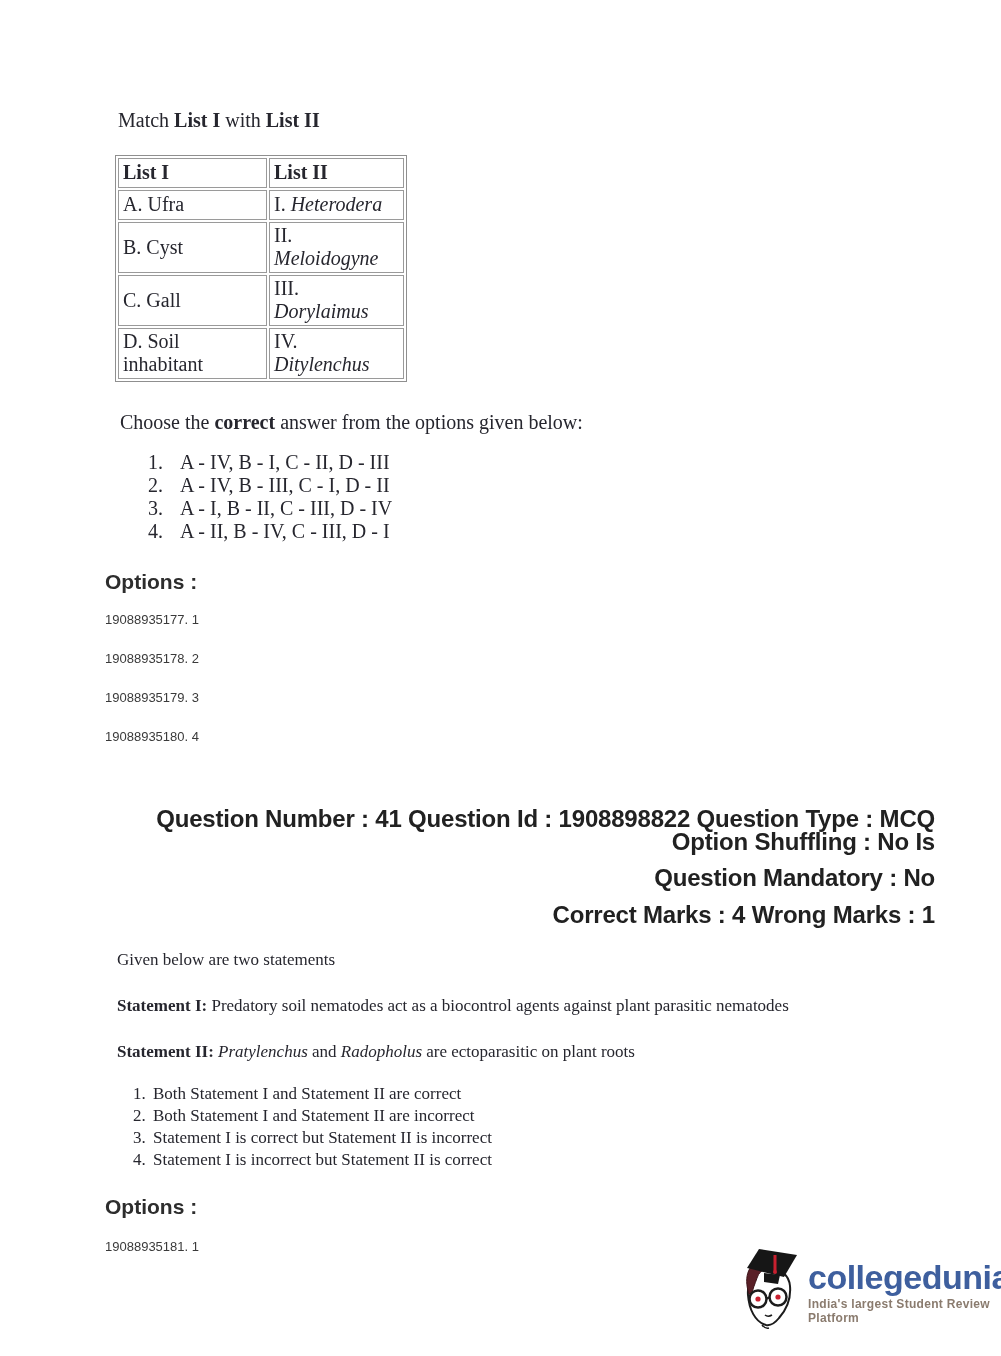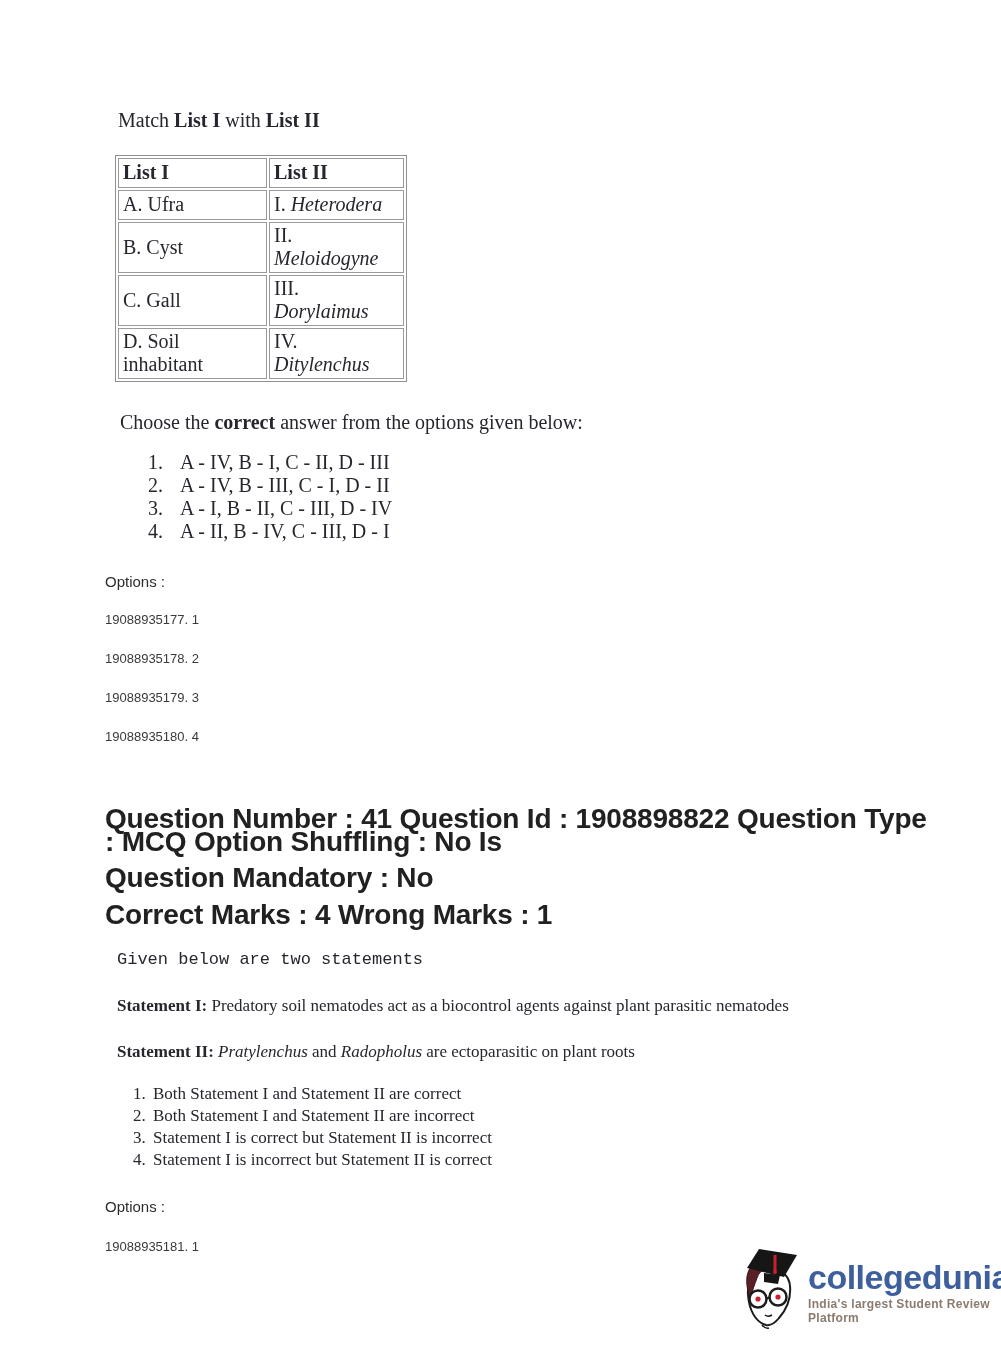--- a/index.html
+++ b/index.html
@@ -27,41 +27,42 @@
   .choicelist1 { margin:18px 0 0 148px; font-size:20px; }
   .choicelist1 .choice { display:flex; line-height:23px; }
   .choicelist1 .num { width:32px; flex:none; }
 
   .choicelist2 { margin:20px 0 0 133px; font-size:17px; }
   .choicelist2 .choice { display:flex; line-height:22px; }
   .choicelist2 .num { width:20px; flex:none; }
 
   
   .options-label {
-    font-family:"Liberation Sans", sans-serif; font-weight:normal; font-size:15px;
+    font-family:"Liberation Sans", sans-serif; font-weight:bold; font-size:21px;
     color:#2d2d2d; line-height:19px; margin:29px 0 0 105px;
   }
   .options-label.o2 { margin-top:26px; }
   .option-id {
     font-family:"Liberation Sans", sans-serif; font-size:13px; color:#3a3a3a;
     line-height:20px; margin:19px 0 0 105px;
   }
   .option-id.last2 { margin-top:21px; }
 
   .info-line {
-    font-family:"Liberation Sans", sans-serif; font-weight:bold; font-size:28px;
+    font-family:"Liberation Sans", sans-serif; font-weight:bold; font-size:24px;
     color:#212121; line-height:23px; margin:13px 0 0 105px; letter-spacing:-0.2px;
     max-width:830px;
+    text-align:right;
   }
   .info-line.first { margin-top:60px; }
   .info-line.marks { margin-top:14px; }
 
   
   .serif2 { font-size:17px; line-height:23px; margin-left:117px; max-width:680px; color:#26262e; }
-  .intro  { margin-top:22px;font-family:Liberation Mono, monospace; }
+  .intro  { margin-top:22px; }
   .st1    { margin-top:23px; }
   .st2    { margin-top:23px; }
   .inlight{ margin-top:23px; }
   .serif2 b { font-weight:bold; }
   .serif2 i { font-style:italic; }
   .serif2 .bi { font-weight:bold; font-style:italic; }
 
   
   .logo { position:absolute; left:738px; top:1246px; display:flex; align-items:center; }
   .mascot { flex:none; }

